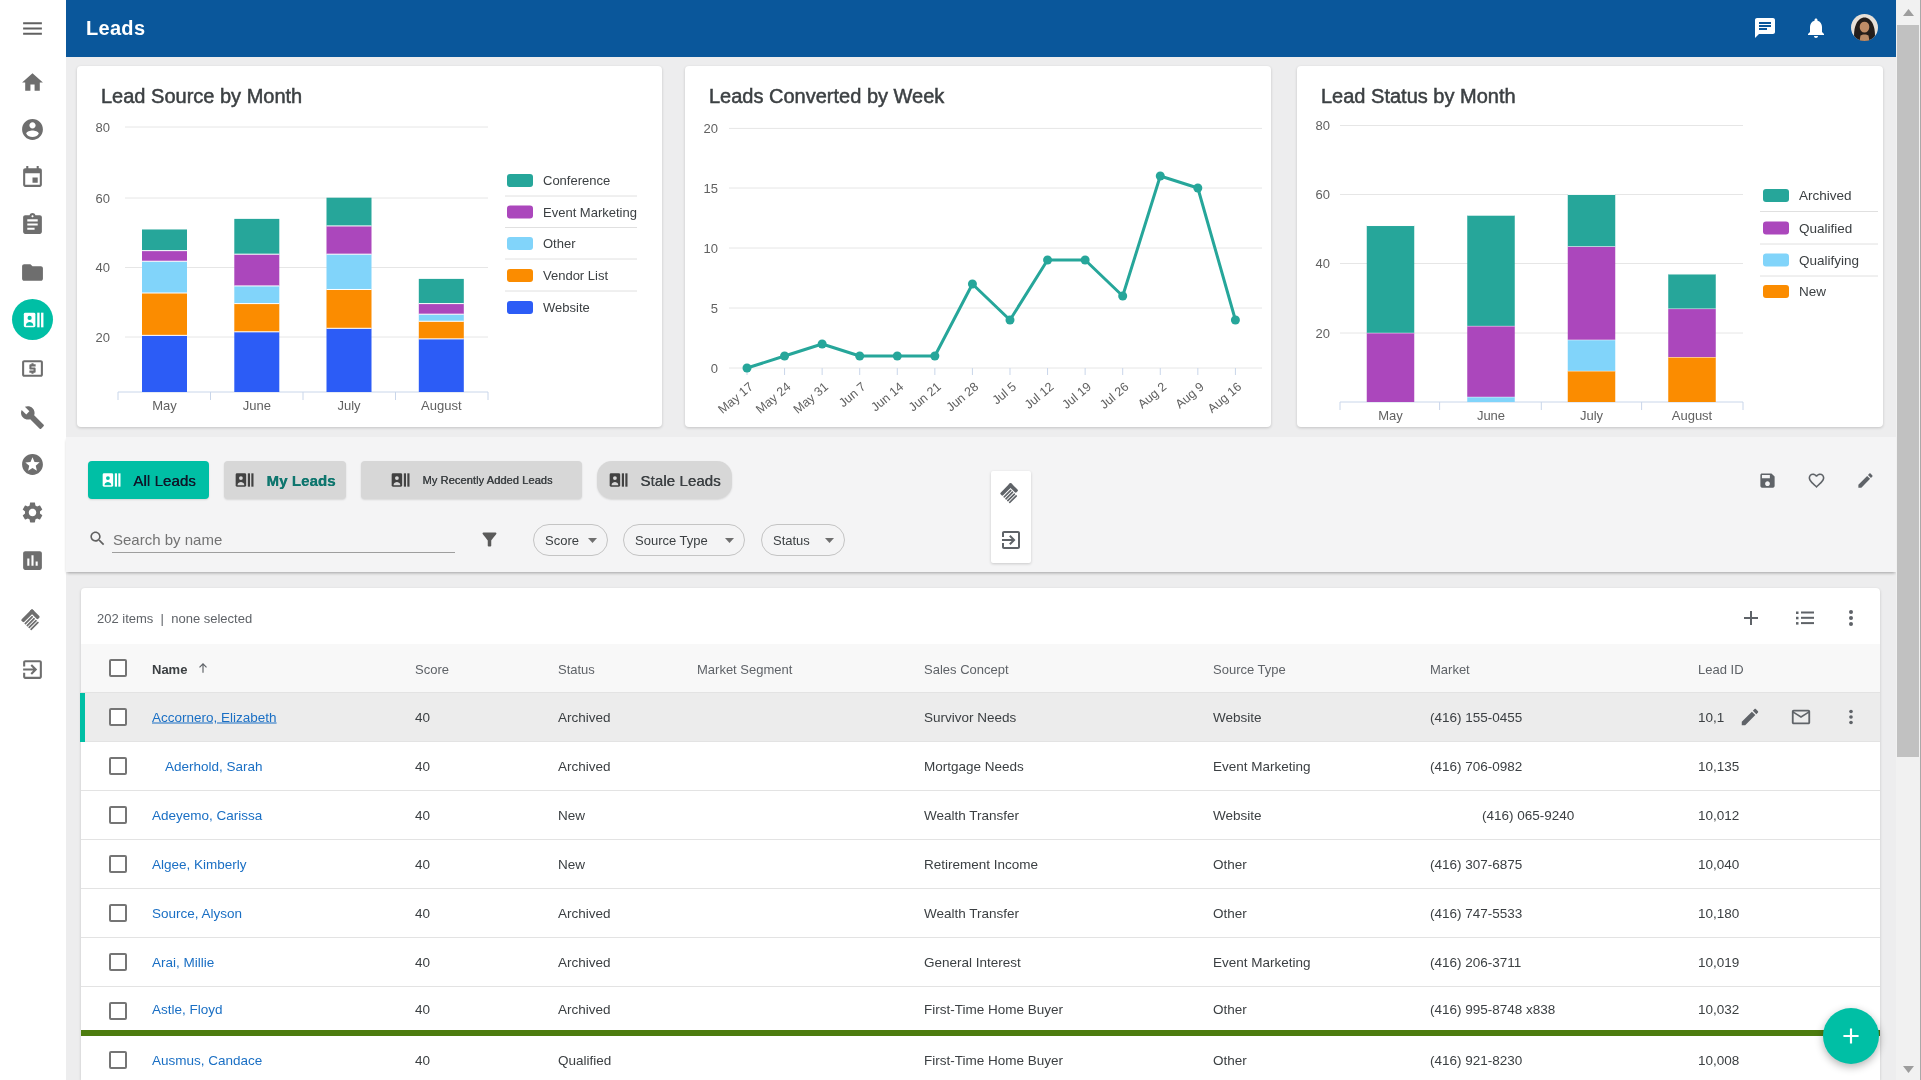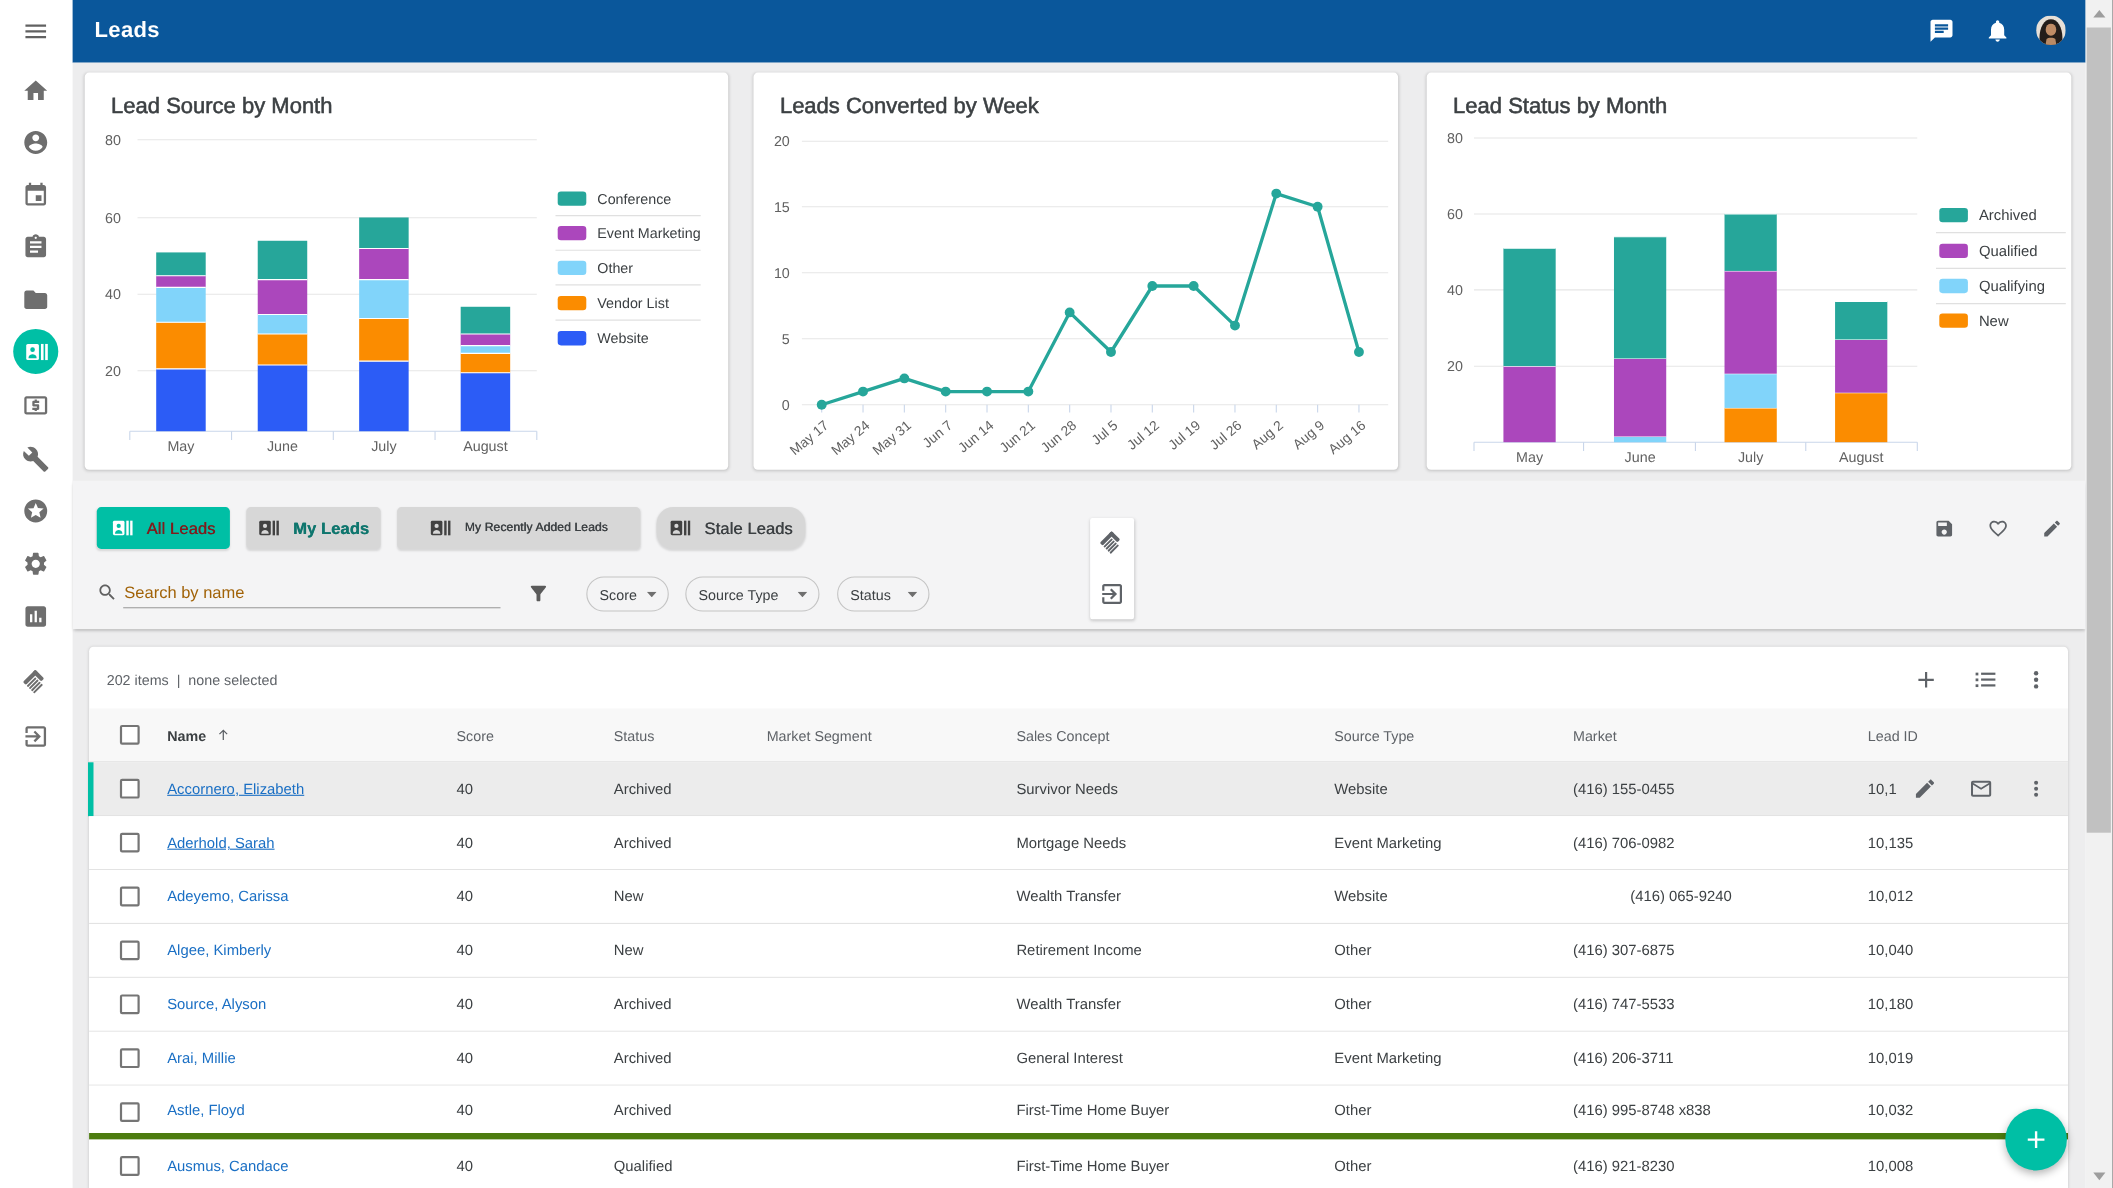--- a/index.html
+++ b/index.html
@@ -275,21 +275,21 @@
 <div class="abs" style="left:88px;top:461px;width:121px;height:38px;background:#00bfa5;border-radius:4px;display:flex;align-items:center;justify-content:center;box-shadow:0 1px 2px rgba(0,0,0,.12)">
     <span style="display:flex;margin-right:12px">
       <svg width="20" height="20" viewBox="0 0 24 24">
         <rect x="2" y="4" width="12.6" height="16" rx="1.6" fill="#fff"></rect>
         <circle cx="8.3" cy="9.7" r="2.3" fill="#00bfa5"></circle>
         <path d="M4.3 17.6c0-2.2 2.6-3.3 4-3.3s4 1.1 4 3.3v.6h-8z" fill="#00bfa5"></path>
         <rect x="16.6" y="4" width="2.6" height="16" fill="#fff"></rect>
         <rect x="20.8" y="4" width="2.6" height="16" fill="#fff"></rect>
       </svg>
     </span>
-    <span style="font-size:15px;font-weight:400;color:#7f1d1d;letter-spacing:.1px;white-space:nowrap;text-shadow:0.4px 0 0 currentColor">All Leads</span>
+    <span style="font-size:15px;font-weight:400;color:#0f172a;letter-spacing:.1px;white-space:nowrap;text-shadow:0.4px 0 0 currentColor">All Leads</span>
   </div>
 <div class="abs" style="left:224px;top:461px;width:122px;height:38px;background:#d7d7d7;border-radius:4px;display:flex;align-items:center;justify-content:center;box-shadow:0 1px 2px rgba(0,0,0,.12)">
     <span style="display:flex;margin-right:12px">
       <svg width="20" height="20" viewBox="0 0 24 24">
         <rect x="2" y="4" width="12.6" height="16" rx="1.6" fill="#424242"></rect>
         <circle cx="8.3" cy="9.7" r="2.3" fill="#d7d7d7"></circle>
         <path d="M4.3 17.6c0-2.2 2.6-3.3 4-3.3s4 1.1 4 3.3v.6h-8z" fill="#d7d7d7"></path>
         <rect x="16.6" y="4" width="2.6" height="16" fill="#424242"></rect>
         <rect x="20.8" y="4" width="2.6" height="16" fill="#424242"></rect>
       </svg>
@@ -316,21 +316,21 @@
         <path d="M4.3 17.6c0-2.2 2.6-3.3 4-3.3s4 1.1 4 3.3v.6h-8z" fill="#d7d7d7"></path>
         <rect x="16.6" y="4" width="2.6" height="16" fill="#424242"></rect>
         <rect x="20.8" y="4" width="2.6" height="16" fill="#424242"></rect>
       </svg>
     </span>
     <span style="font-size:15px;font-weight:400;color:#3c4043;letter-spacing:.1px;white-space:nowrap;text-shadow:0.4px 0 0 currentColor">Stale Leads</span>
   </div>
 <div class="abs" style="left:88px;top:529px"><svg width="19" height="19" viewBox="0 0 24 24" fill="#616161">
       <path d="M15.5 14h-.79l-.28-.27C15.41 12.59 16 11.11 16 9.5 16 5.91 13.09 3 9.5 3S3 5.91 3 9.5 5.91 16 9.5 16c1.61 0 3.09-.59 4.23-1.57l.27.28v.79l5 4.99L20.49 19l-4.99-5zm-6 0C7.01 14 5 11.99 5 9.5S7.01 5 9.5 5 14 7.01 14 9.5 11.99 14 9.5 14z"></path>
     </svg></div>
-<div class="abs" style="left:113px;top:531px;font-size:15px;color:#a16207">Search by name</div>
+<div class="abs" style="left:113px;top:531px;font-size:15px;color:#737373">Search by name</div>
 <div class="abs" style="left:112px;top:552px;width:343px;height:1px;background:#9e9e9e"></div>
 <div class="abs" style="left:479px;top:529px"><svg width="21" height="21" viewBox="0 0 24 24" fill="#5a5a5a">
       <path d="M4.25 5.61C6.27 8.2 10 13 10 13v6c0 .55.45 1 1 1h2c.55 0 1-.45 1-1v-6s3.72-4.8 5.74-7.39c.51-.66.04-1.61-.79-1.61H5.04c-.83 0-1.3.95-.79 1.61z"></path>
     </svg></div>
 <div class="pill" style="left:533px;top:524px;width:75px">
     <span>Score</span>
     <svg width="9" height="5" viewBox="0 0 9 5">
       <path d="M0 0 L4.5 5 L9 0 Z" fill="#6f6f6f"></path>
     </svg>
   </div>
@@ -425,21 +425,21 @@
     <div class="abs" style="left:1759px;top:13px"><svg width="22" height="22" viewBox="0 0 24 24" fill="#5f6368">
         <circle cx="12" cy="6" r="2"></circle>
         <circle cx="12" cy="12" r="2"></circle>
         <circle cx="12" cy="18" r="2"></circle>
       </svg></div>
   </div>
 <div class="abs" style="left:81px;top:742px;width:1799px;height:49px;background:#fff;border-bottom:1px solid #e3e3e3">
     <div class="abs" style="left:28px;top:15px">
       <div class="cb"></div>
     </div>
-    <div class="rowtxt link" style="left:71px;text-decoration:underline;">Aderhold, Sarah</div>
+    <div class="rowtxt link" style="left:84px;">Aderhold, Sarah</div>
     <div class="rowtxt" style="left:334px">40</div>
     <div class="rowtxt" style="left:477px">Archived</div>
     <div class="rowtxt" style="left:843px">Mortgage Needs</div>
     <div class="rowtxt" style="left:1132px">Event Marketing</div>
     <div class="rowtxt" style="left:1349px">(416) 706-0982</div>
     <div class="rowtxt" style="left:1617px">10,135</div>
   </div>
 <div class="abs" style="left:81px;top:791px;width:1799px;height:49px;background:#fff;border-bottom:1px solid #e3e3e3">
     <div class="abs" style="left:28px;top:15px">
       <div class="cb"></div>

